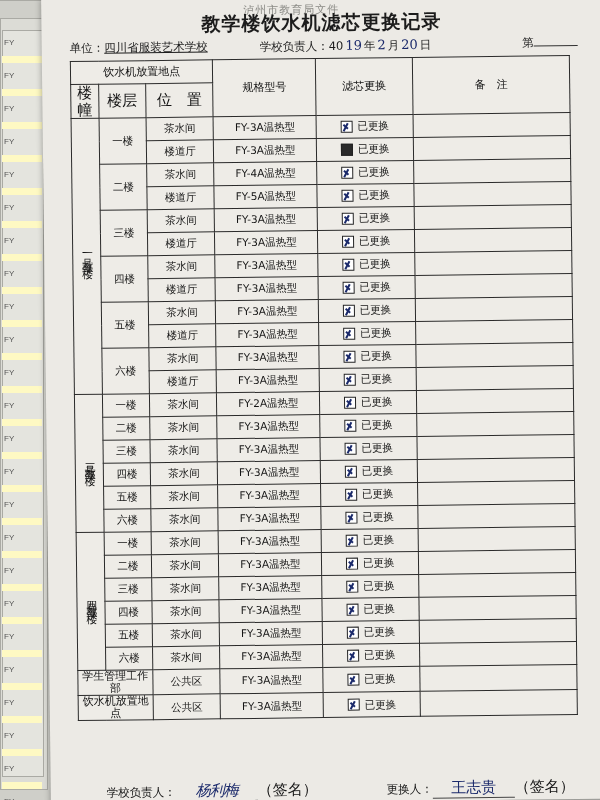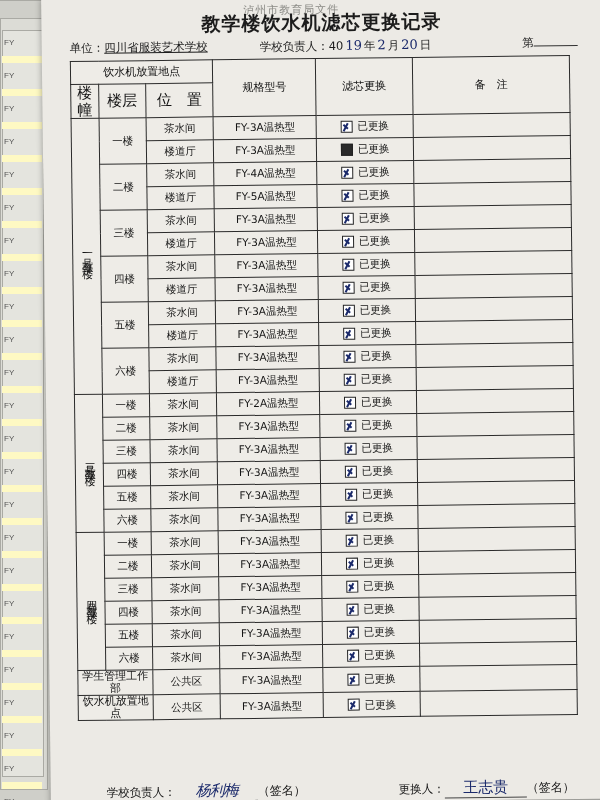--- a/index.html
+++ b/index.html
@@ -118,21 +118,21 @@
     font-size:11.5px;color:#141414;font-family:"DejaVu Sans", sans-serif;
   }
   .footer .left{position:absolute;left:28px;top:0;}
   .footer .right{position:absolute;right:16px;top:0;}
   .sig{
     font-family:"DejaVu Serif", serif;color:#1b2a6b;font-size:15px;
     border-bottom:1px solid #444;padding:0 6px;display:inline-block;
     min-width:70px;text-align:center;
   }
   .sig.scribble{font-style:italic;letter-spacing:-1px;}
-  .small{font-size:12px;}
+  .small{font-size:15px;}
 </style>
 </head>
 <body>
 
 <div class="bg-sheet s1"></div>
 <div class="bg-sheet s2"></div>
 <div class="bg-sheet s3"></div>
 <div class="bg-col" id="bg-col">
     <div class="cell">FY</div>
     <div class="cell">FY</div>

